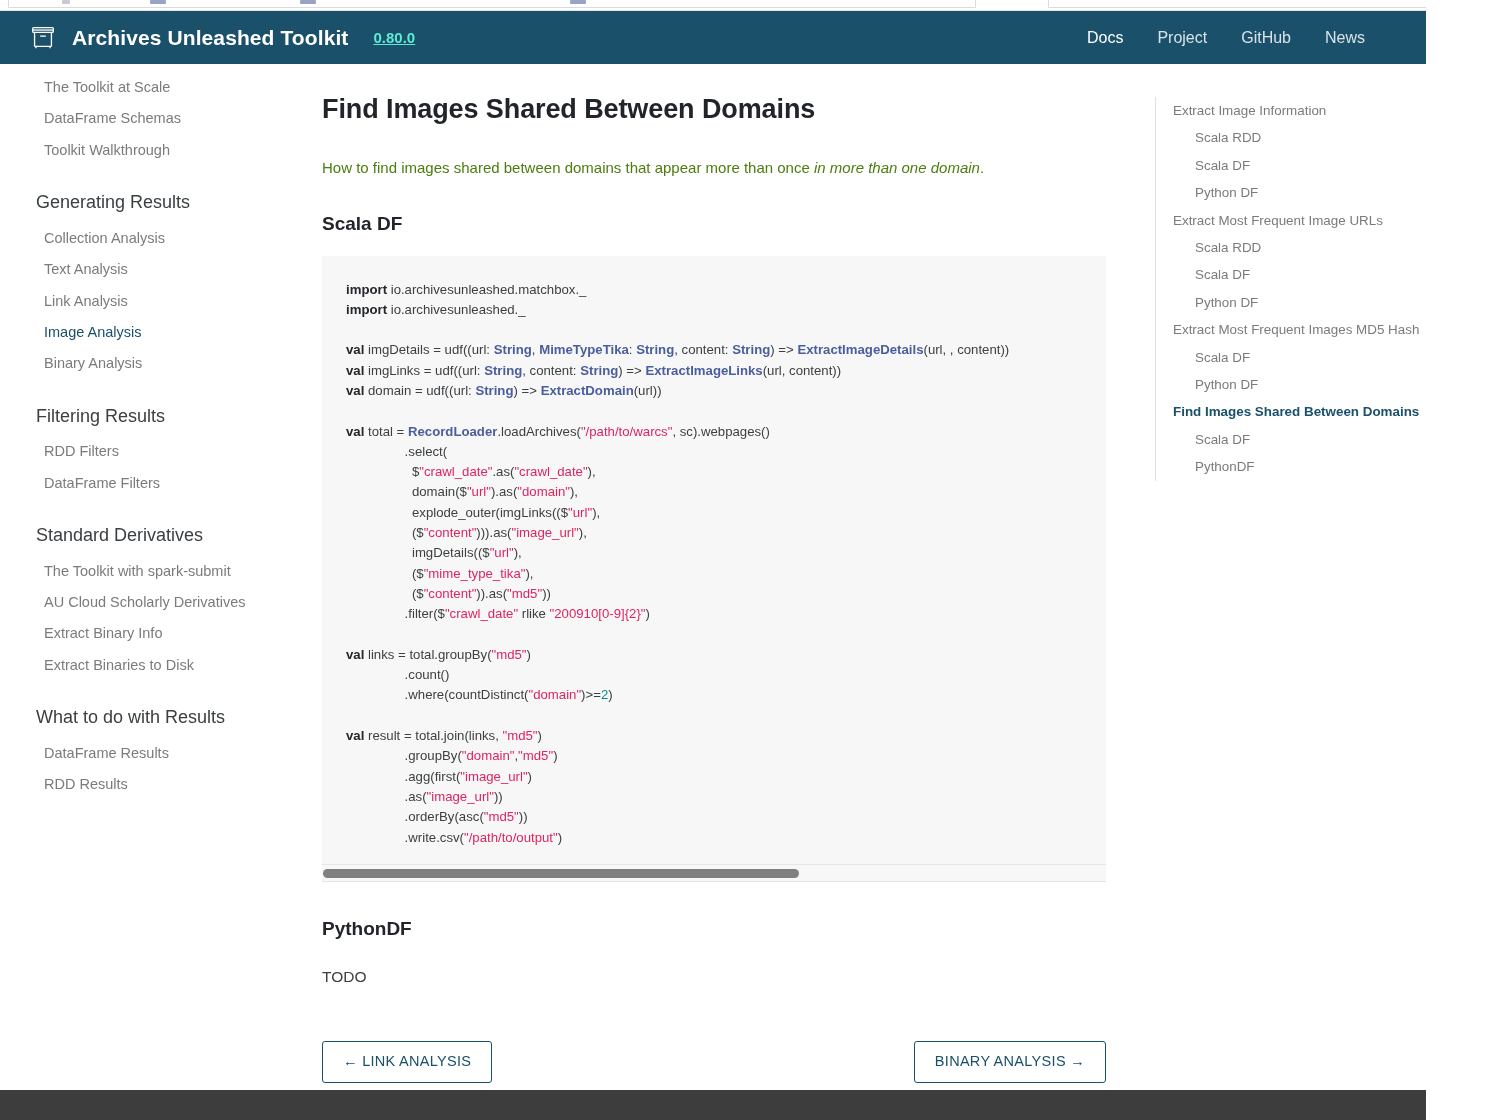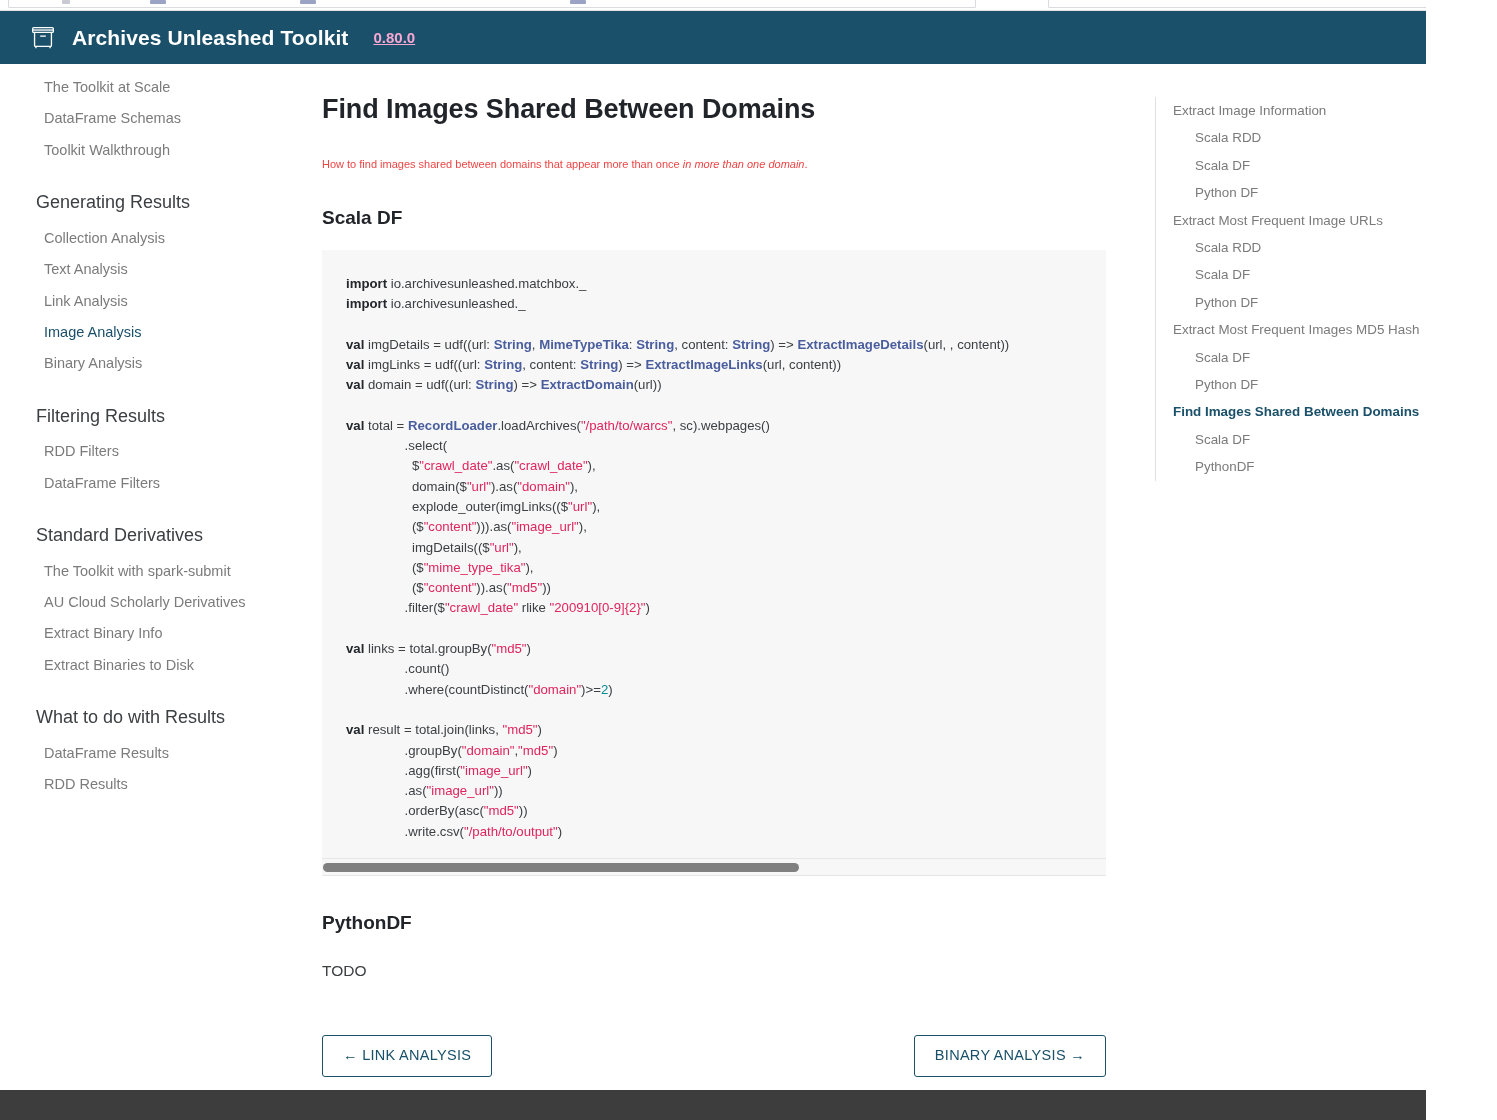--- a/index.html
+++ b/index.html
@@ -59,21 +59,21 @@
   .logo-icon { width: 30px; height: 30px; display: block; }
   .brand-title {
     font-size: 21px;
     font-weight: bold;
     color: #ffffff;
     letter-spacing: 0.1px;
   }
   .brand-version {
     font-size: 15px;
     font-weight: bold;
-    color: #f9a8d4;
+    color: #5eead4;
     text-decoration: underline;
     margin-left: 11px;
   }
   .topnav {
     margin-left: auto;
     display: flex;
     align-items: center;
     gap: 34px;
     padding-right: 104px;
   }
@@ -117,22 +117,22 @@
   }
   h1.page-title {
     font-size: 27px;
     font-weight: bold;
     color: #212529;
     margin: 29px 0 0 0;
     line-height: 1.25;
     letter-spacing: -0.1px;
   }
   p.intro {
-    font-size: 11px;
-    color: #ef4444;
+    font-size: 15px;
+    color: #4d7c0f;
     margin: 30px 0 0 0;
     line-height: 1.45;
   }
   p.intro em { font-style: italic; }
   h2.section-title {
     font-size: 19px;
     font-weight: bold;
     color: #212529;
     margin: 34px 0 0 0;
   }
@@ -252,20 +252,26 @@
           <path d="M7 10 v14 a1 1 0 0 0 1 1 h16 a1 1 0 0 0 1 -1 v-14"></path>
           <line x1="5" y1="7.5" x2="27" y2="7.5"></line>
           <line x1="13" y1="14" x2="19" y2="14"></line>
           <line x1="8.5" y1="25" x2="8.5" y2="27"></line>
           <line x1="23.5" y1="25" x2="23.5" y2="27"></line>
         </svg>
       </span>
       <span class="brand-title">Archives Unleashed Toolkit</span>
       <span class="brand-version">0.80.0</span>
     </a>
+    <nav class="topnav">
+      <a href="#" class="active">Docs</a>
+      <a href="#">Project</a>
+      <a href="#">GitHub</a>
+      <a href="#">News</a>
+    </nav>
   </div>
 
   <nav class="left-sidebar">
     <a href="#" class="ls-link">The Toolkit at Scale</a>
     <a href="#" class="ls-link">DataFrame Schemas</a>
     <a href="#" class="ls-link">Toolkit Walkthrough</a>
     <div class="ls-heading">Generating Results</div>
     <a href="#" class="ls-link">Collection Analysis</a>
     <a href="#" class="ls-link">Text Analysis</a>
     <a href="#" class="ls-link">Link Analysis</a>

